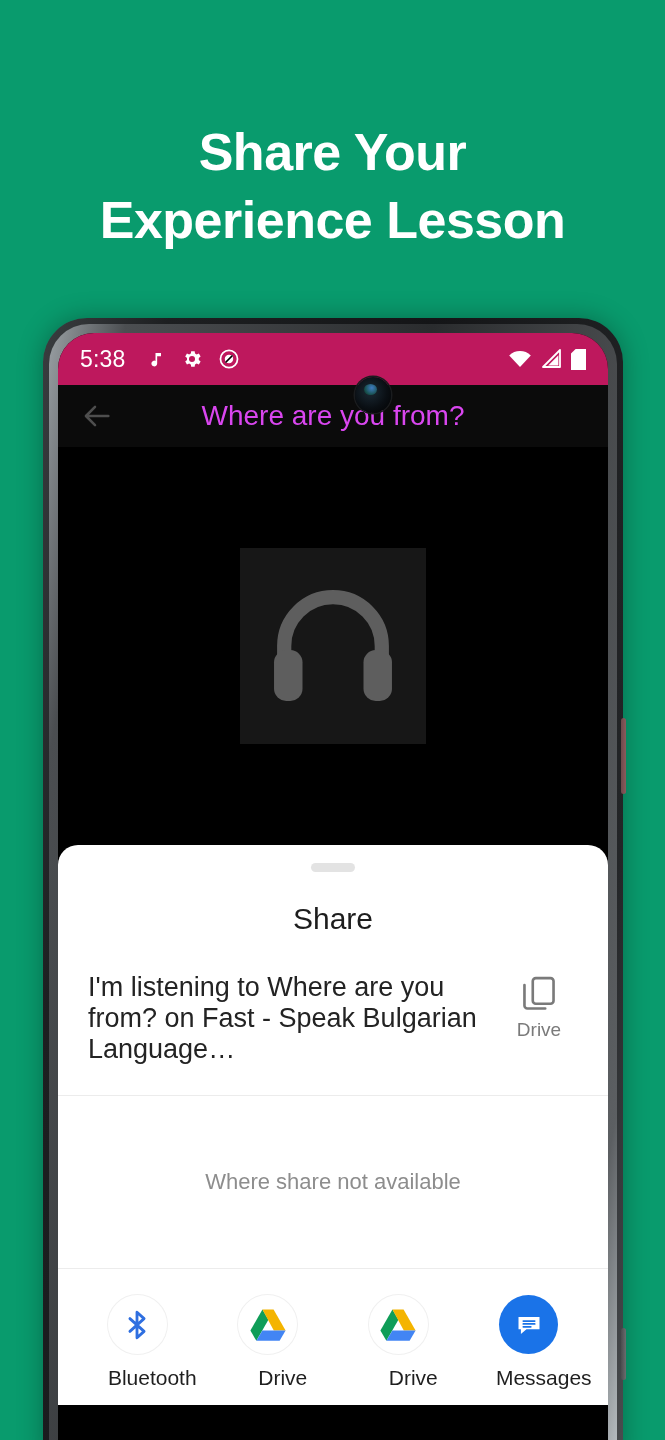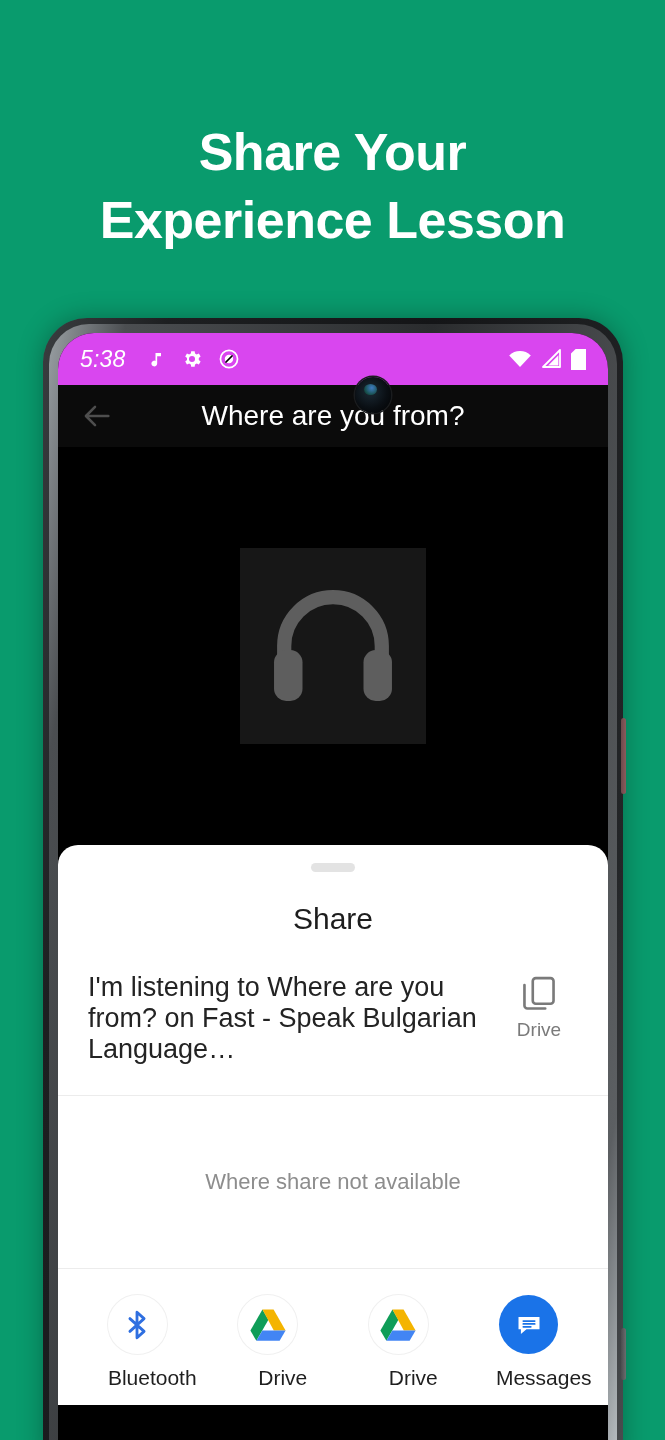--- a/index.html
+++ b/index.html
@@ -64,26 +64,25 @@
     right:-3px; top:1010px;
     width:5px; height:52px;
     border-radius:3px;
     background:linear-gradient(90deg,#4a4c4e,#6a6c6e);
   }
 
   
   .status-bar {
     position:relative;
     height:52px;
-    background:#d946ef;
+    background:#be185d;
     display:flex;
     align-items:center;
     padding:0 22px;
     z-index:3;
-    font-style:italic;
   }
   .status-clock {
     color:#ffffff;
     font-size:23px;
     font-weight:500;
     letter-spacing:0.2px;
   }
   .status-left-icons {
     display:flex; align-items:center; gap:15px; margin-left:19px;
   }
@@ -116,21 +115,21 @@
     background:#0b0b0b;
     display:flex;
     align-items:center;
     padding:0 22px;
     position:relative;
   }
   .back-arrow { width:34px; height:34px; flex:0 0 auto; }
   .app-bar-title {
     flex:1;
     text-align:center;
-    color:#ffffff;
+    color:#d946ef;
     font-size:28px;
     font-weight:400;
     margin-right:34px;
     white-space:nowrap;
     overflow:hidden;
     text-overflow:ellipsis;
   }
 
   
   .player-area {

